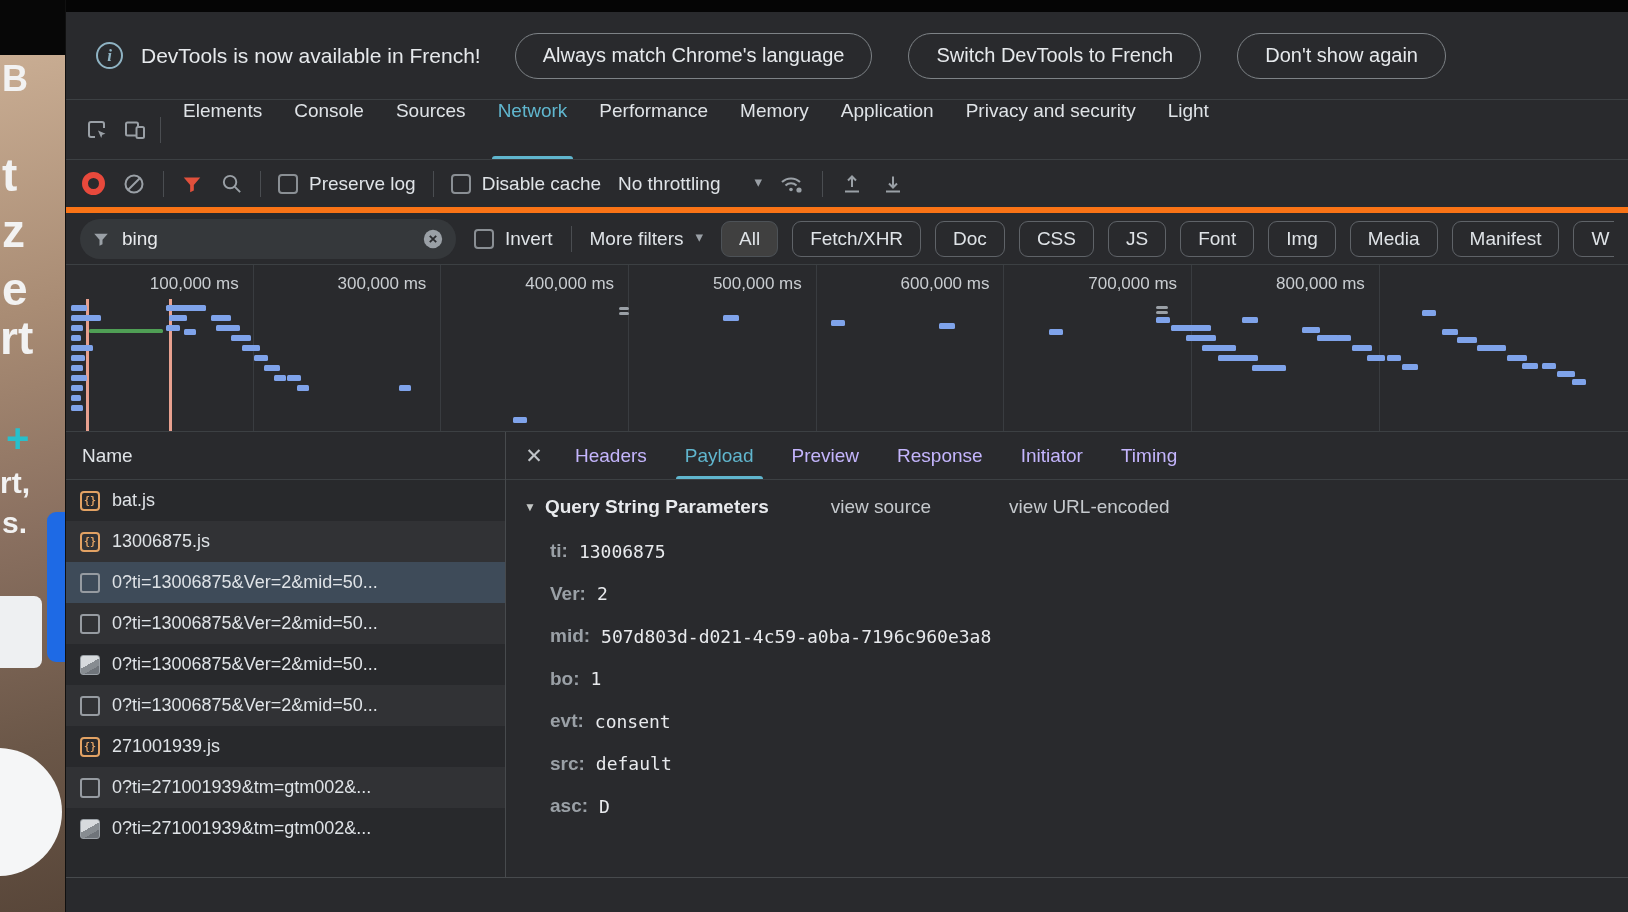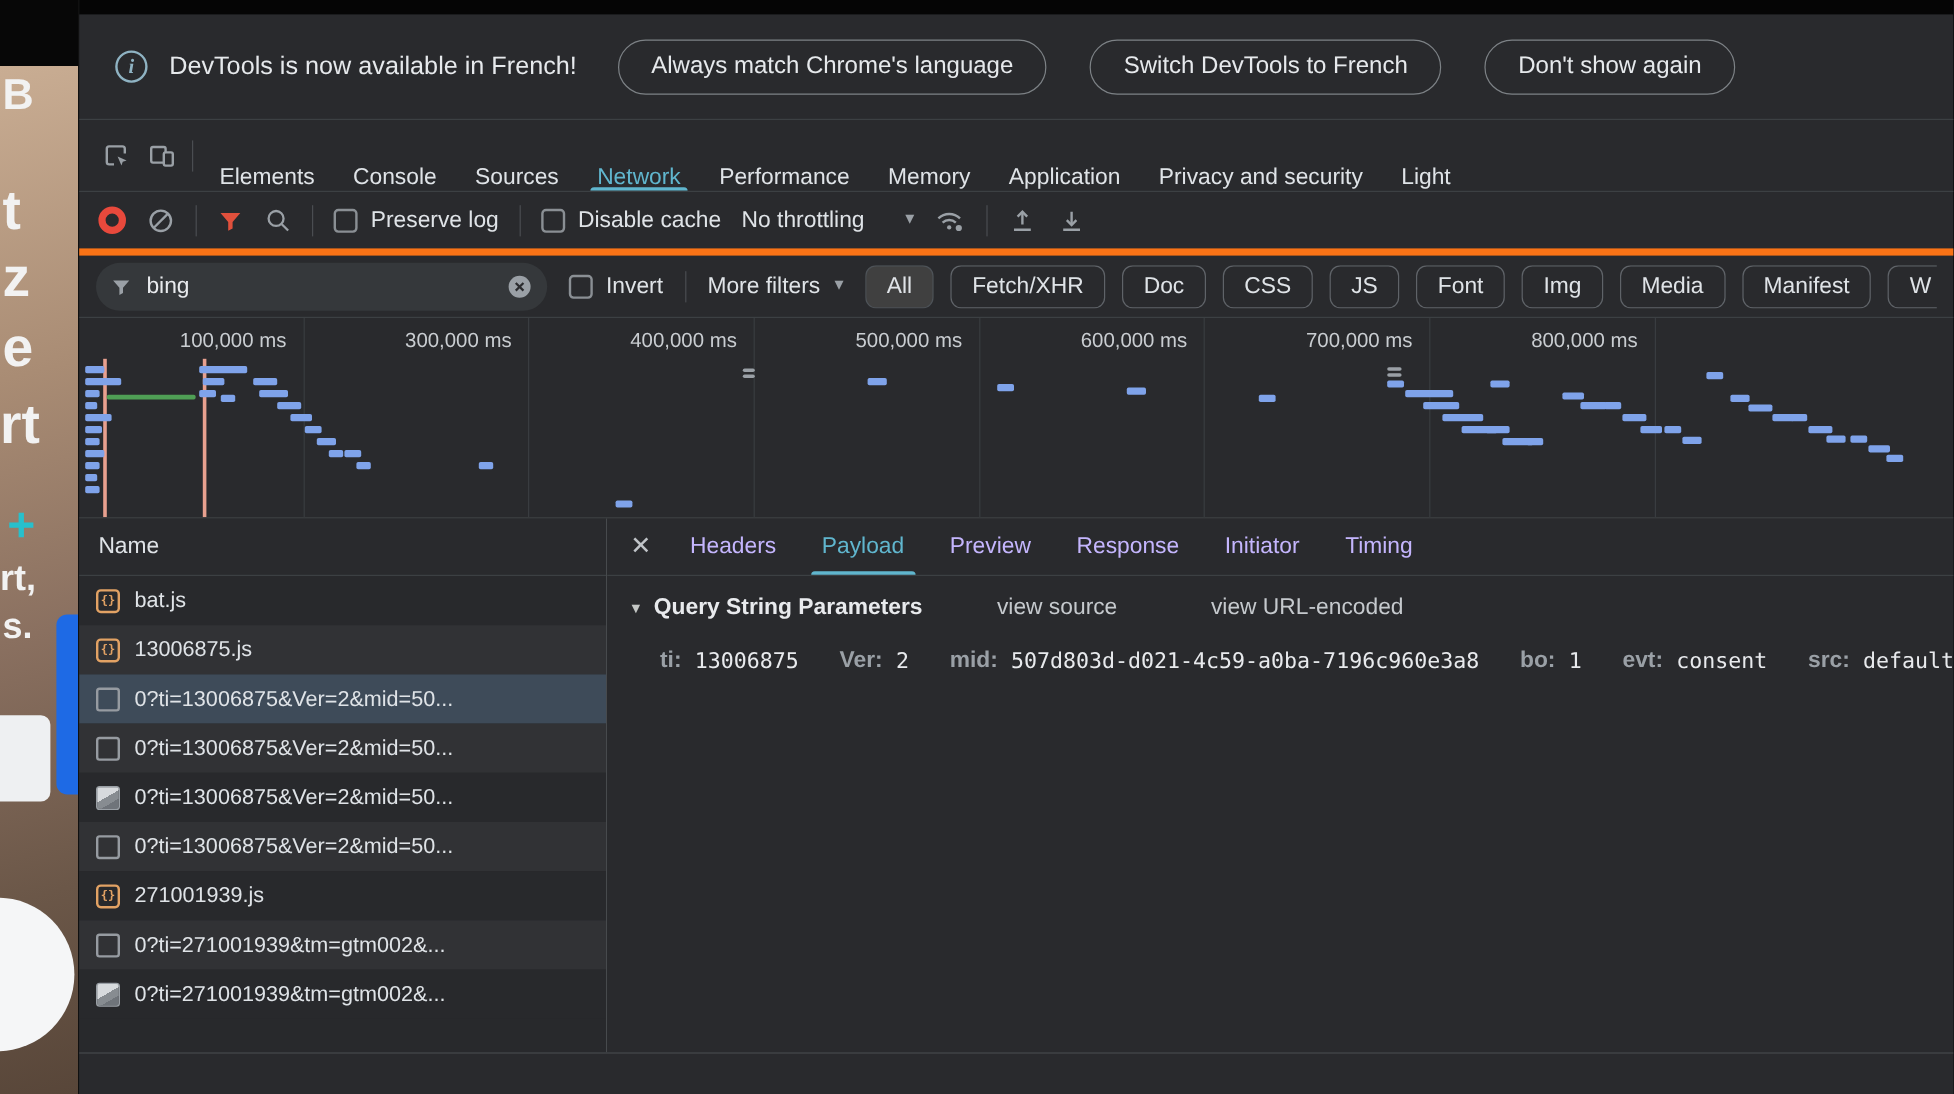--- a/index.html
+++ b/index.html
@@ -30,21 +30,21 @@
   .banner-msg{font-size:21px;color:#e6e9ec;margin-right:16px;white-space:nowrap}
   .banner-btns{display:flex;gap:36px;align-items:center}
   .pill-btn{height:46px;padding:0 27px;border:1.5px solid #7d8286;border-radius:24px;background:transparent;
     color:#e6e9ec;font-size:20px;display:flex;align-items:center;white-space:nowrap;cursor:pointer}
 
   
   .main-tabs{height:60px;flex:0 0 auto;display:flex;align-items:stretch;padding-left:12px;
     border-bottom:1px solid #3c4043;overflow:hidden;white-space:nowrap}
   .tool-icon{width:38px;display:flex;align-items:center;justify-content:center;color:#9aa0a6;flex:0 0 auto}
   .main-tabs .vdiv{align-self:center;margin:0 6px}
-  .tab{display:flex;align-items:flex-end;padding:0 16px;font-size:19px;color:#dfe3e7;position:relative;cursor:pointer;flex:0 0 auto}
+  .tab{display:flex;align-items:flex-start;padding:0 16px;font-size:19px;color:#dfe3e7;position:relative;cursor:pointer;flex:0 0 auto}
   .tab.selected{color:#60b6ce}
   .tab.selected::after{content:"";position:absolute;left:10px;right:10px;bottom:0;height:3px;background:#60b6ce;border-radius:3px 3px 0 0}
 
   
   .net-toolbar{height:53px;flex:0 0 auto;display:flex;align-items:center;gap:17px;padding:0 16px;
     border-bottom:6px solid #f97316;font-size:19px}
   .rec-dot{width:23px;height:23px;border-radius:50%;border:6px solid #e8493c;flex:0 0 auto;cursor:pointer}
   .icon-btn{display:flex;align-items:center;justify-content:center;color:#9aa0a6;cursor:pointer;flex:0 0 auto}
   .checkbox{width:20px;height:20px;border:2px solid #8a8f94;border-radius:4px;background:transparent;flex:0 0 auto;cursor:pointer}
   .chk-group{display:flex;align-items:center;gap:11px;white-space:nowrap}
@@ -101,41 +101,41 @@
   .det-tab{display:flex;align-items:center;padding:0 19px;font-size:19px;color:#c4b5fd;position:relative;cursor:pointer;flex:0 0 auto}
   .det-tab.selected{color:#60b6ce}
   .det-tab.selected::after{content:"";position:absolute;left:10px;right:10px;bottom:0;height:3px;background:#60b6ce;border-radius:3px 3px 0 0}
   .payload{flex:1;padding:16px 10px 0 10px;overflow:hidden}
   .qsp-row{display:flex;align-items:center;padding-left:8px}
   .tri{color:#c4c7c5;font-size:12px;margin-right:9px}
   .qsp-title{font-size:19px;font-weight:bold;color:#e8eaed;white-space:nowrap}
   .src-link{font-size:19px;color:#c5c9cd;white-space:nowrap;cursor:pointer}
   .src-link.first{margin-left:62px}
   .src-link.second{margin-left:78px}
-  .params{margin-top:12px;display:flex;flex-direction:row}
+  .params{margin-top:12px;display:flex;flex-direction:column}
   .param{height:42.5px;display:flex;align-items:center;padding-left:34px;white-space:nowrap}
   .pkey{color:#9aa0a6;font-weight:600;font-size:19px;margin-right:11px}
   .pval{color:#e8eaed;font-family:"DejaVu Sans Mono",monospace;font-size:18px}
 
   .bottom-strip{height:35px;flex:0 0 auto;border-top:1px solid #474a4d;background:#292a2d}
 </style>
 </head>
 <body>
 
 <div class="screen">
 
   <div class="sliver">
     <div class="sliver-photo"></div>
     <div>
 
     <span class="frag" style="top: 58px; left: 2px; font-size: 36px;">B</span>
         <span class="frag" style="top: 148px; left: 2px; font-size: 46px;">t</span>
         <span class="frag" style="top: 204px; left: 2px; font-size: 46px;">z</span>
         <span class="frag" style="top: 262px; left: 2px; font-size: 46px;">e</span>
-        <span class="frag" style="top: 326px; left: 0px; font-size: 46px;">rt</span>
+        <span class="frag" style="top: 311px; left: 0px; font-size: 46px;">rt</span>
         <span class="frag" style="top: 416px; left: 6px; font-size: 40px; color: rgb(39, 192, 204);">+</span>
         <span class="frag" style="top: 466px; left: 0px; font-size: 30px;">rt,</span>
         <span class="frag" style="top: 506px; left: 2px; font-size: 30px;">s.</span>
       </div>
     <div class="sliver-blue"></div>
     <div class="sliver-card"></div>
     <div class="sliver-circle"></div>
   </div>
 
   <div class="dt">

